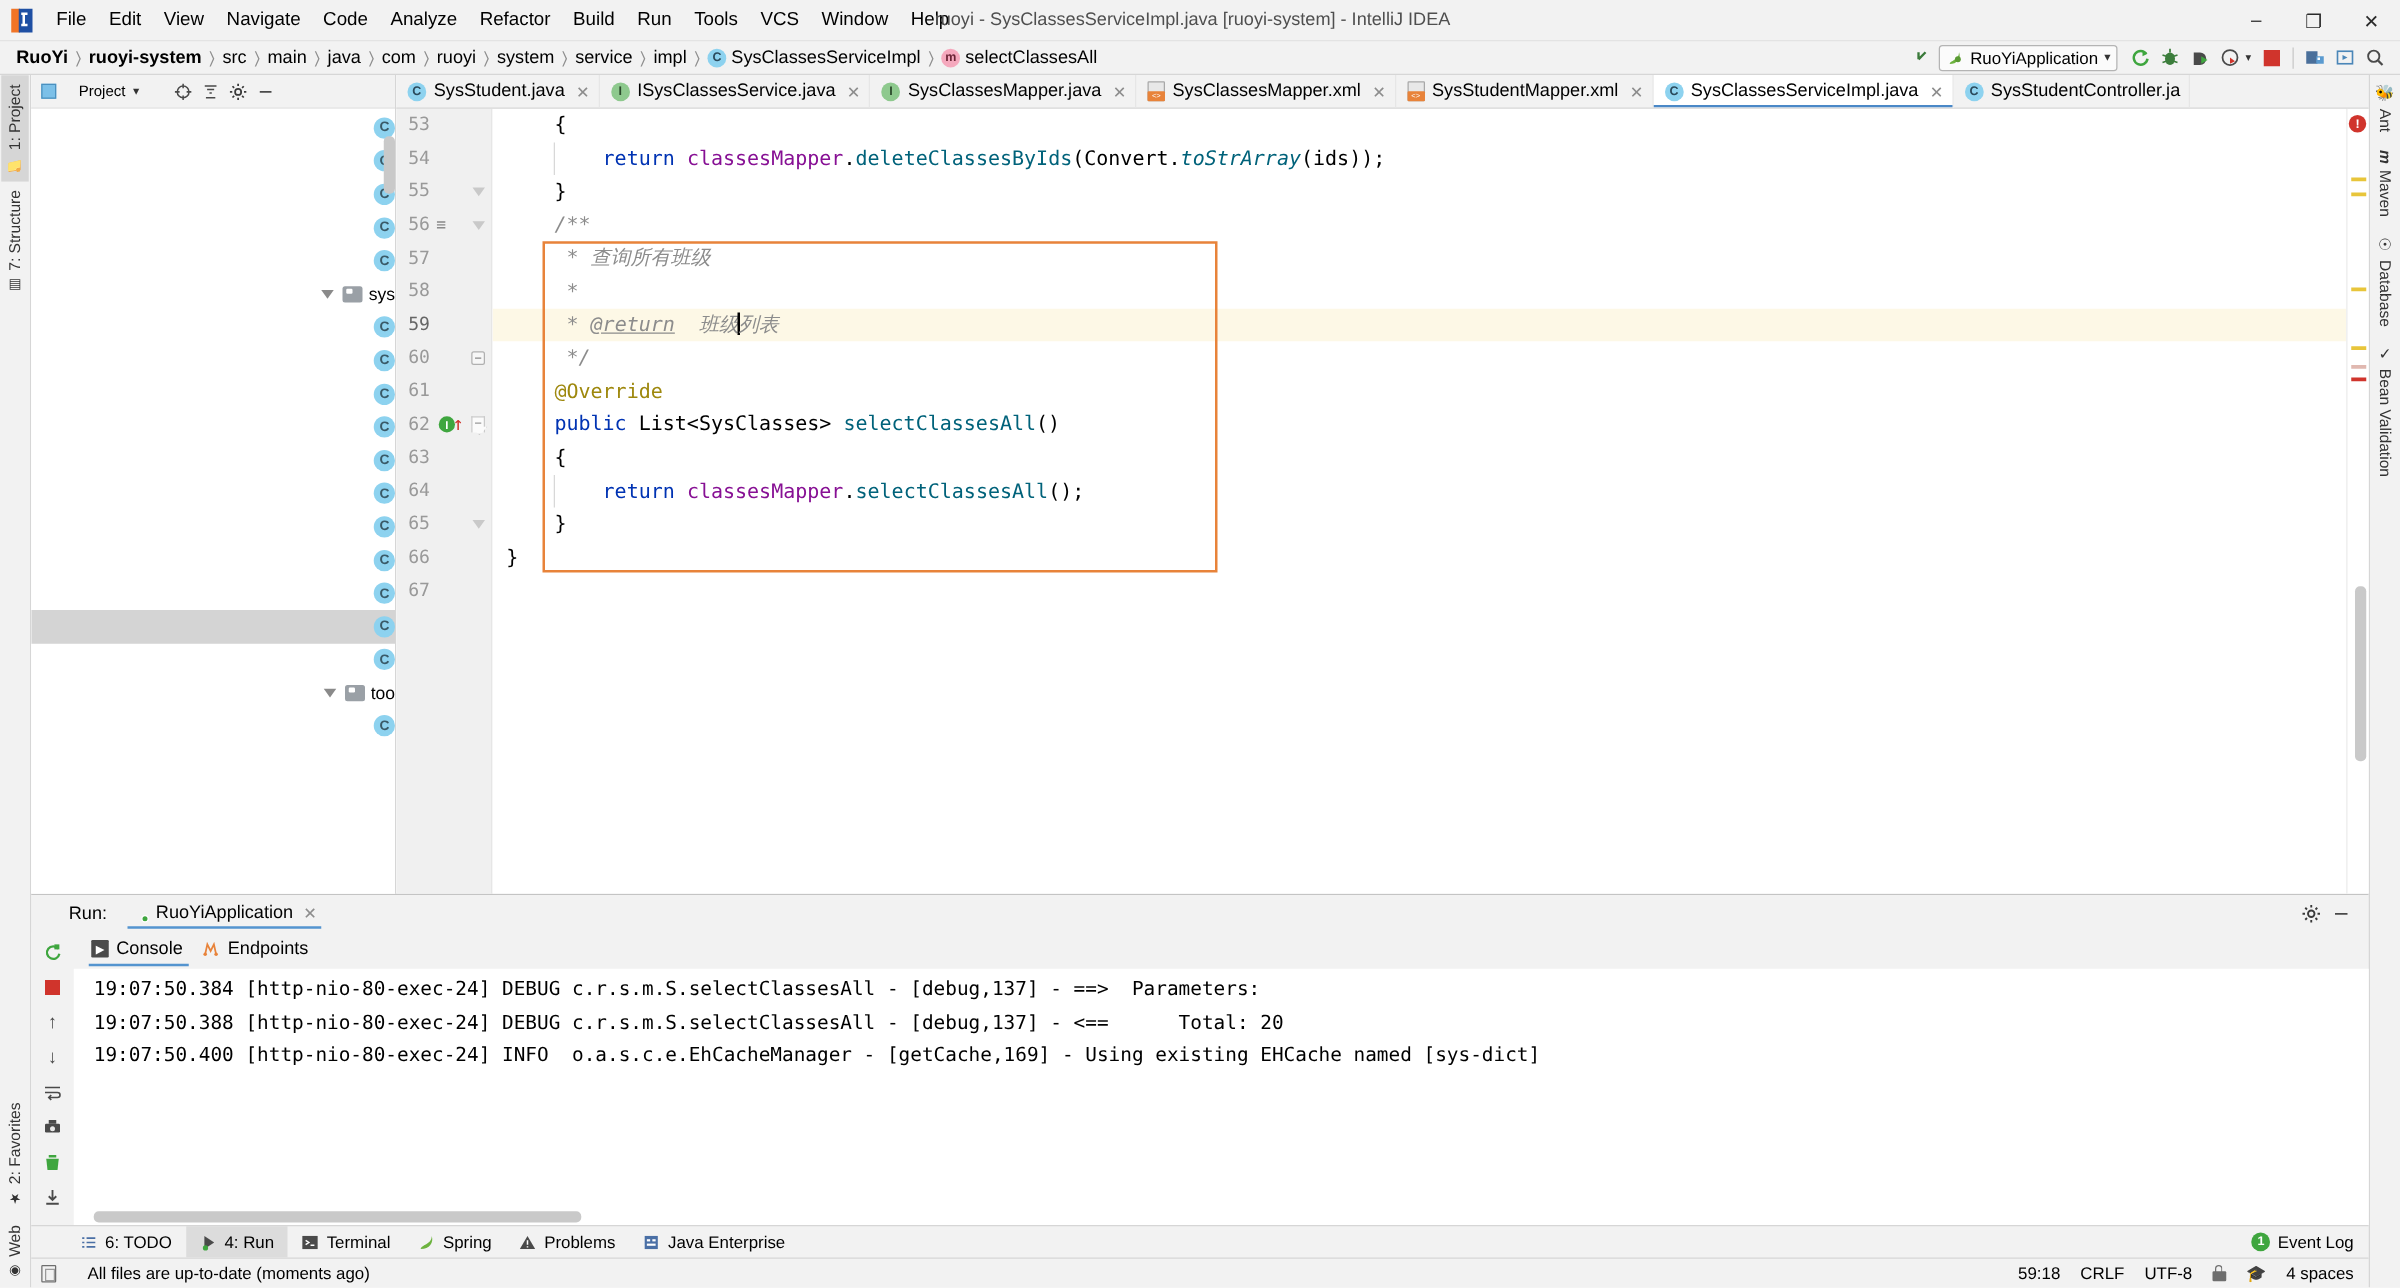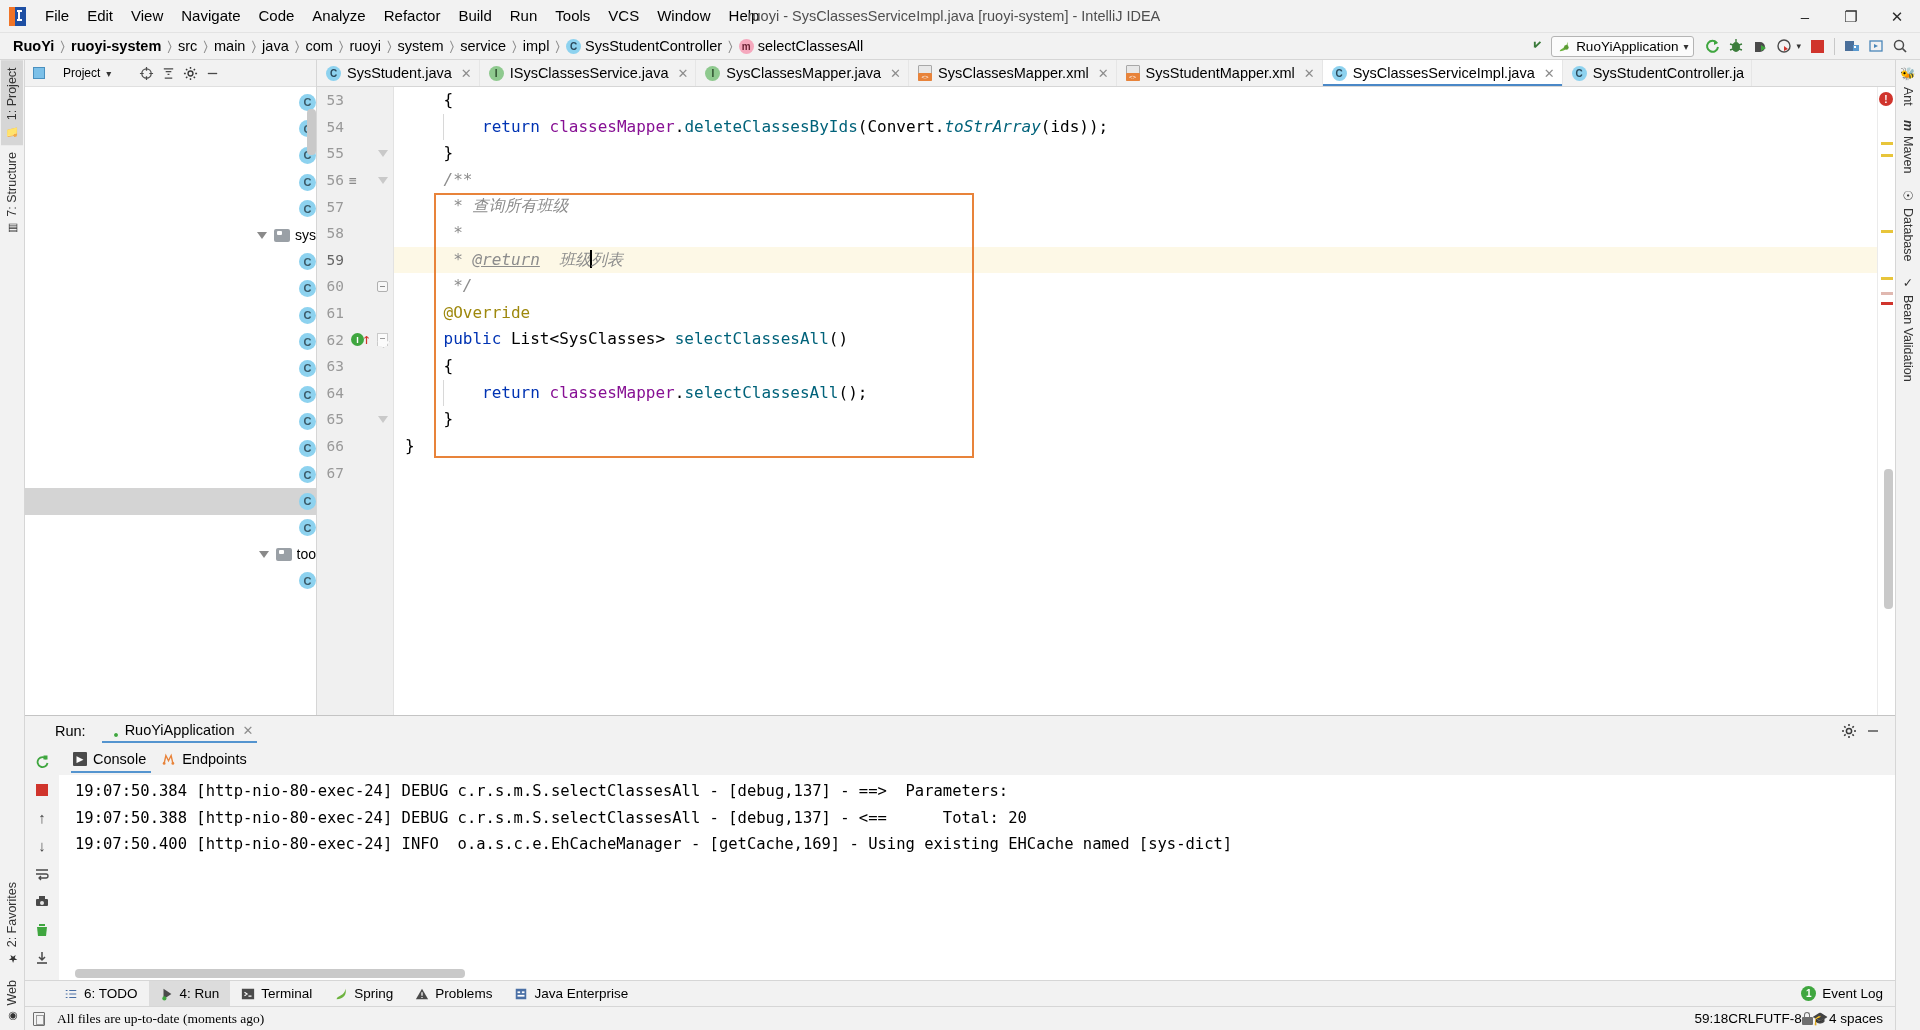--- a/index.html
+++ b/index.html
@@ -333,22 +333,22 @@
   .bottom-right { margin-left: auto; display: flex; align-items: center; padding-right: 12px; gap: 6px; }
   .evt-badge {
     width: 15px; height: 15px; border-radius: 50%; background: #3fa63f; color: #fff;
     font-size: 10px; font-weight: bold; display: flex; align-items: center; justify-content: center;
   }
 
   .statusbar {
     height: 24px; flex: 0 0 24px; background: #f2f2f2; display: flex; align-items: center;
     border-top: 1px solid #d6d6d6; padding: 0 12px 0 8px; font-size: 13.5px; color: #000;
   }
-  .status-left { display: flex; align-items: center; gap: 12px; font-family: Liberation Serif, serif; }
-  .status-right { margin-left: auto; display: flex; align-items: center; }
+  .status-left { display: flex; align-items: center; gap: 25px; }
+  .status-right { margin-left: auto; display: flex; align-items: center; gap: 16px; }
   .status-right .si { cursor: default; }
   .doc-ico { width: 12px; height: 14px; border: 1px solid #6e6e6e; border-radius: 1px; position: relative; }
   .doc-ico:after{content:"";position:absolute;left:2px;top:2px;width:6px;height:8px;border:1px solid #9a9a9a;}
   .lock-ico { width: 11px; height: 13px; position: relative; }
   .lock-ico .body { position:absolute; bottom:0; width:11px; height:8px; background:#6e6e6e; border-radius:1px; }
   .lock-ico .shk { position:absolute; top:0; left:2.5px; width:6px; height:6px; border:1.5px solid #6e6e6e; border-bottom:none; border-radius:3px 3px 0 0;}
   .hat-ico { font-size: 13px; }
 </style>
 </head>
 <body>
@@ -403,21 +403,21 @@
       <span class="crumb">ruoyi</span>
       <span class="crumb-sep">〉</span>
       <span class="crumb">system</span>
       <span class="crumb-sep">〉</span>
       <span class="crumb">service</span>
       <span class="crumb-sep">〉</span>
       <span class="crumb">impl</span>
       <span class="crumb-sep">〉</span>
       <span class="crumb crumb-wrap">
         <span class="crumb-icon ic-class">C</span>
-        <span>SysStudentController</span>
+        <span>SysClassesServiceImpl</span>
       </span>
       <span class="crumb-sep">〉</span>
       <span class="crumb crumb-wrap">
         <span class="crumb-icon ic-method">m</span>
         <span>selectClassesAll</span>
       </span>
     </div>
     <div class="nav-right">
       <div class="tbtn">
         <svg width="15" height="15" viewBox="0 0 16 16">

